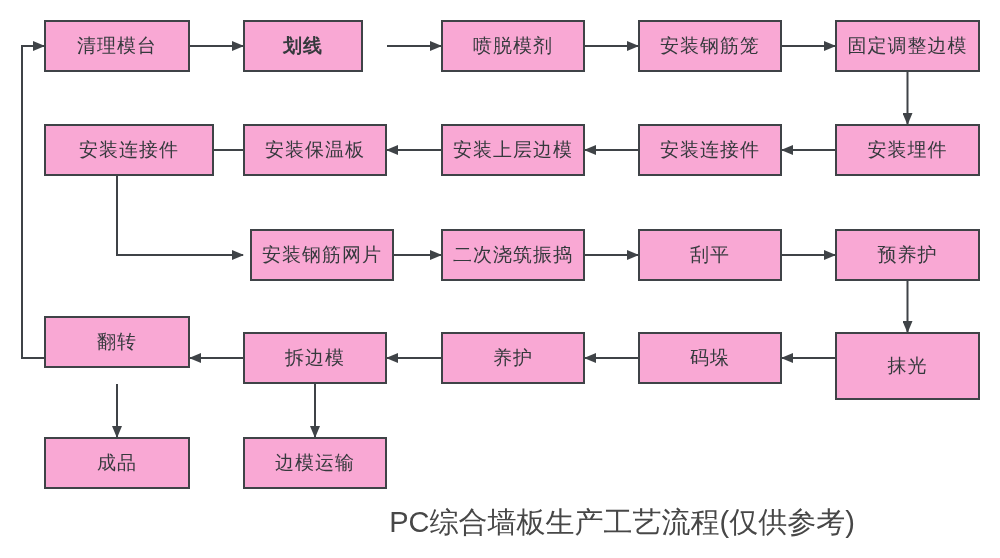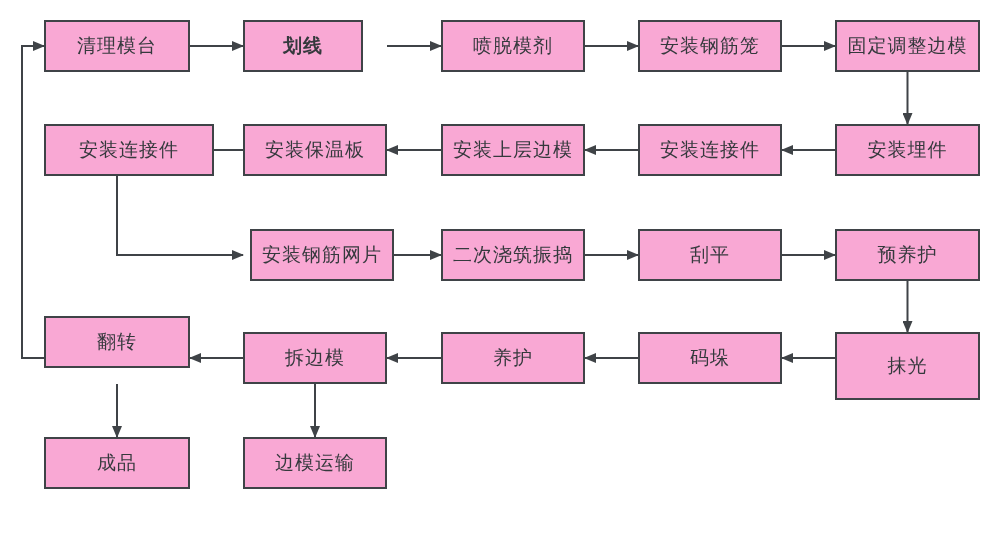--- a/index.html
+++ b/index.html
@@ -93,13 +93,14 @@
       <div class="flow-node" style="left: 638px; top: 229px; width: 144px; height: 52px;">刮平</div>
       <div class="flow-node" style="left: 835px; top: 229px; width: 145px; height: 52px;">预养护</div>
       <div class="flow-node" style="left: 44px; top: 316px; width: 146px; height: 52px;">翻转</div>
       <div class="flow-node" style="left: 243px; top: 332px; width: 144px; height: 52px;">拆边模</div>
       <div class="flow-node" style="left: 441px; top: 332px; width: 144px; height: 52px;">养护</div>
       <div class="flow-node" style="left: 638px; top: 332px; width: 144px; height: 52px;">码垛</div>
       <div class="flow-node" style="left: 835px; top: 332px; width: 145px; height: 68px;">抹光</div>
       <div class="flow-node" style="left: 44px; top: 437px; width: 146px; height: 52px;">成品</div>
       <div class="flow-node" style="left: 243px; top: 437px; width: 144px; height: 52px;">边模运输</div>
     </div>
+  <div class="diagram-title">PC综合墙板生产工艺流程(仅供参考)</div>
 </div>
 
 </body></html>

